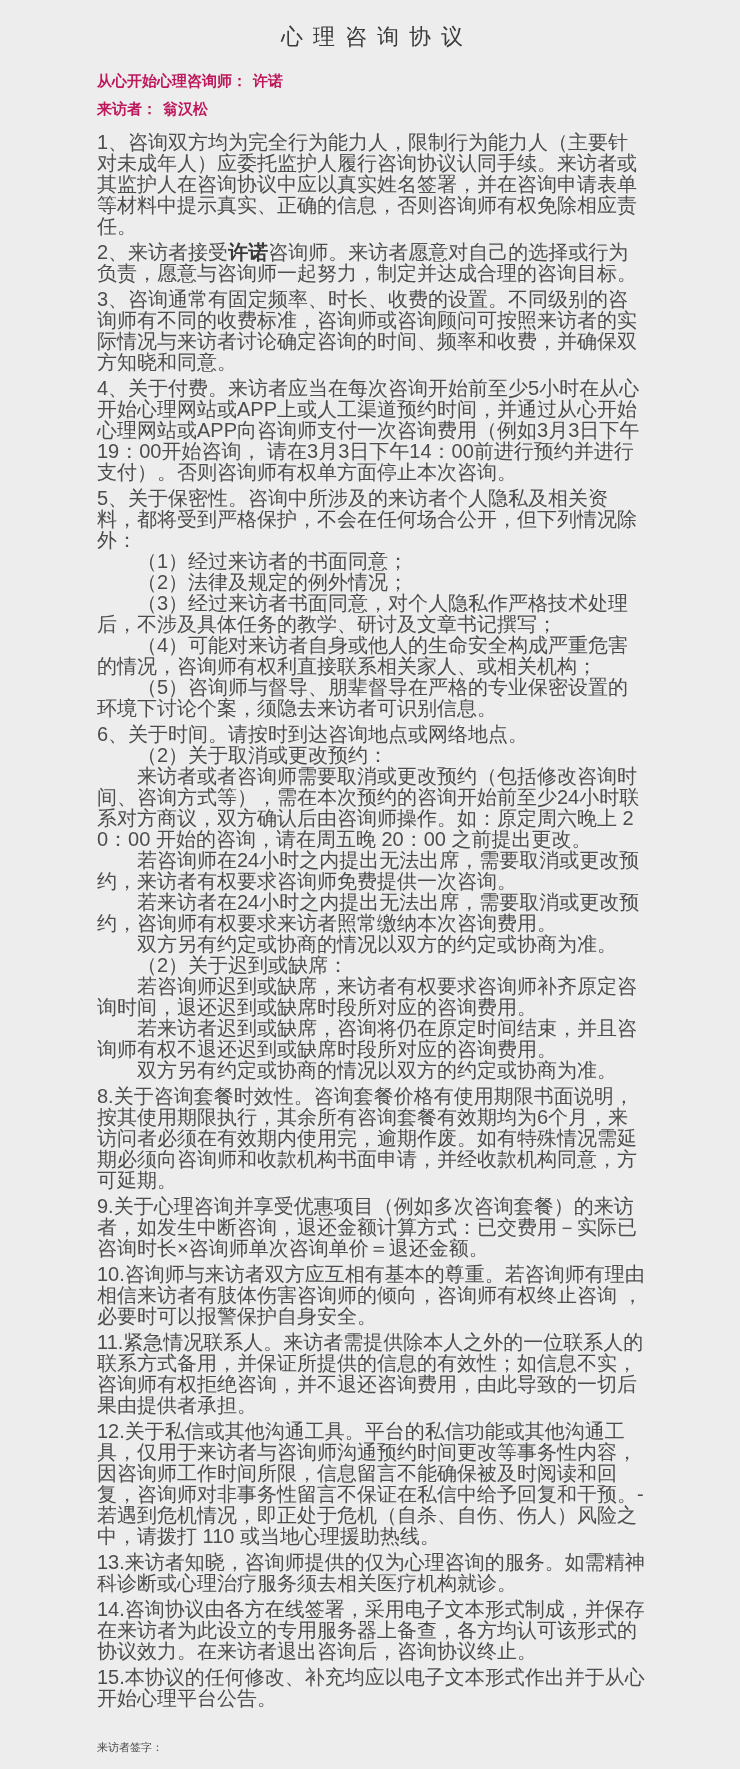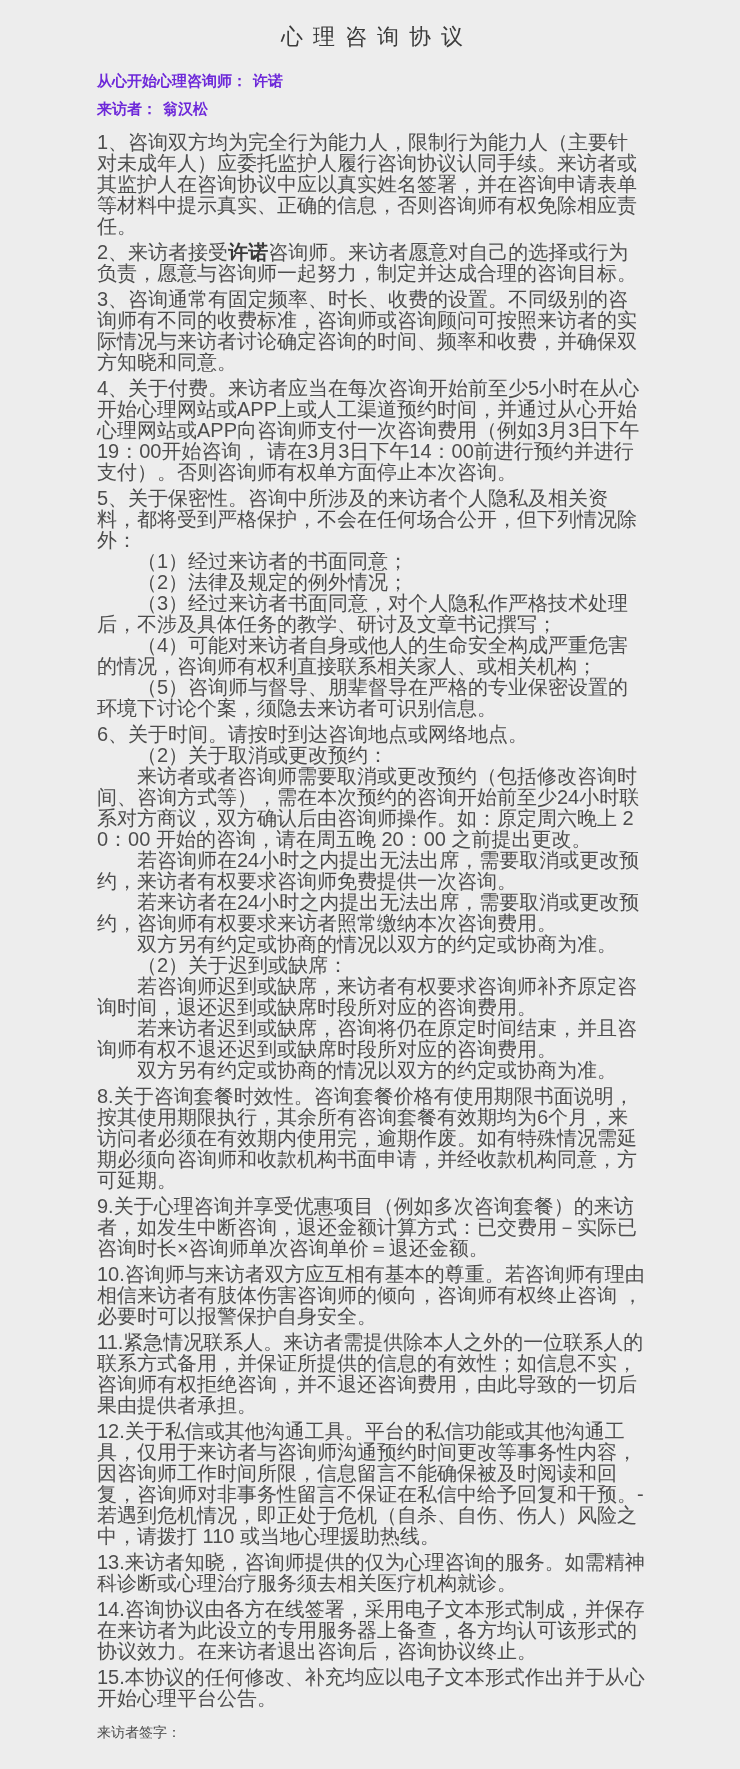--- a/index.html
+++ b/index.html
@@ -26,41 +26,41 @@
     font-weight:400;
     color:#3b3b3b;
     text-align:center;
     letter-spacing:10px;
     text-indent:10px;
     line-height:26px;
   }
   .party {
     font-size:15px;
     font-weight:700;
-    color:#6d28d9;
+    color:#be185d;
     line-height:18px;
     margin:0;
   }
   .party.counselor { margin-top:22px; }
   .party.client { margin-top:10px; margin-bottom:14px; }
   .party .gap { display:inline-block; width:6px; }
   .grp { margin:5px 0; }
   .grp p {
     margin:0;
     font-size:20px;
     line-height:21px;
     color:#4d4d4d;
     text-align:left;
     word-break:break-all;
   }
   .grp p.sub { text-indent:2em; }
   .grp b { color:#3a3a3a; }
   .sign-label {
-    margin:14px 0 0 0;
-    font-size:14px;
+    margin:29px 0 0 0;
+    font-size:11px;
     line-height:19px;
     color:#484848;
   }
   .signature {
     display:block;
     margin:28px 0 0 78px;
     width:215px;
     height:112px;
   }
   .signature path {

